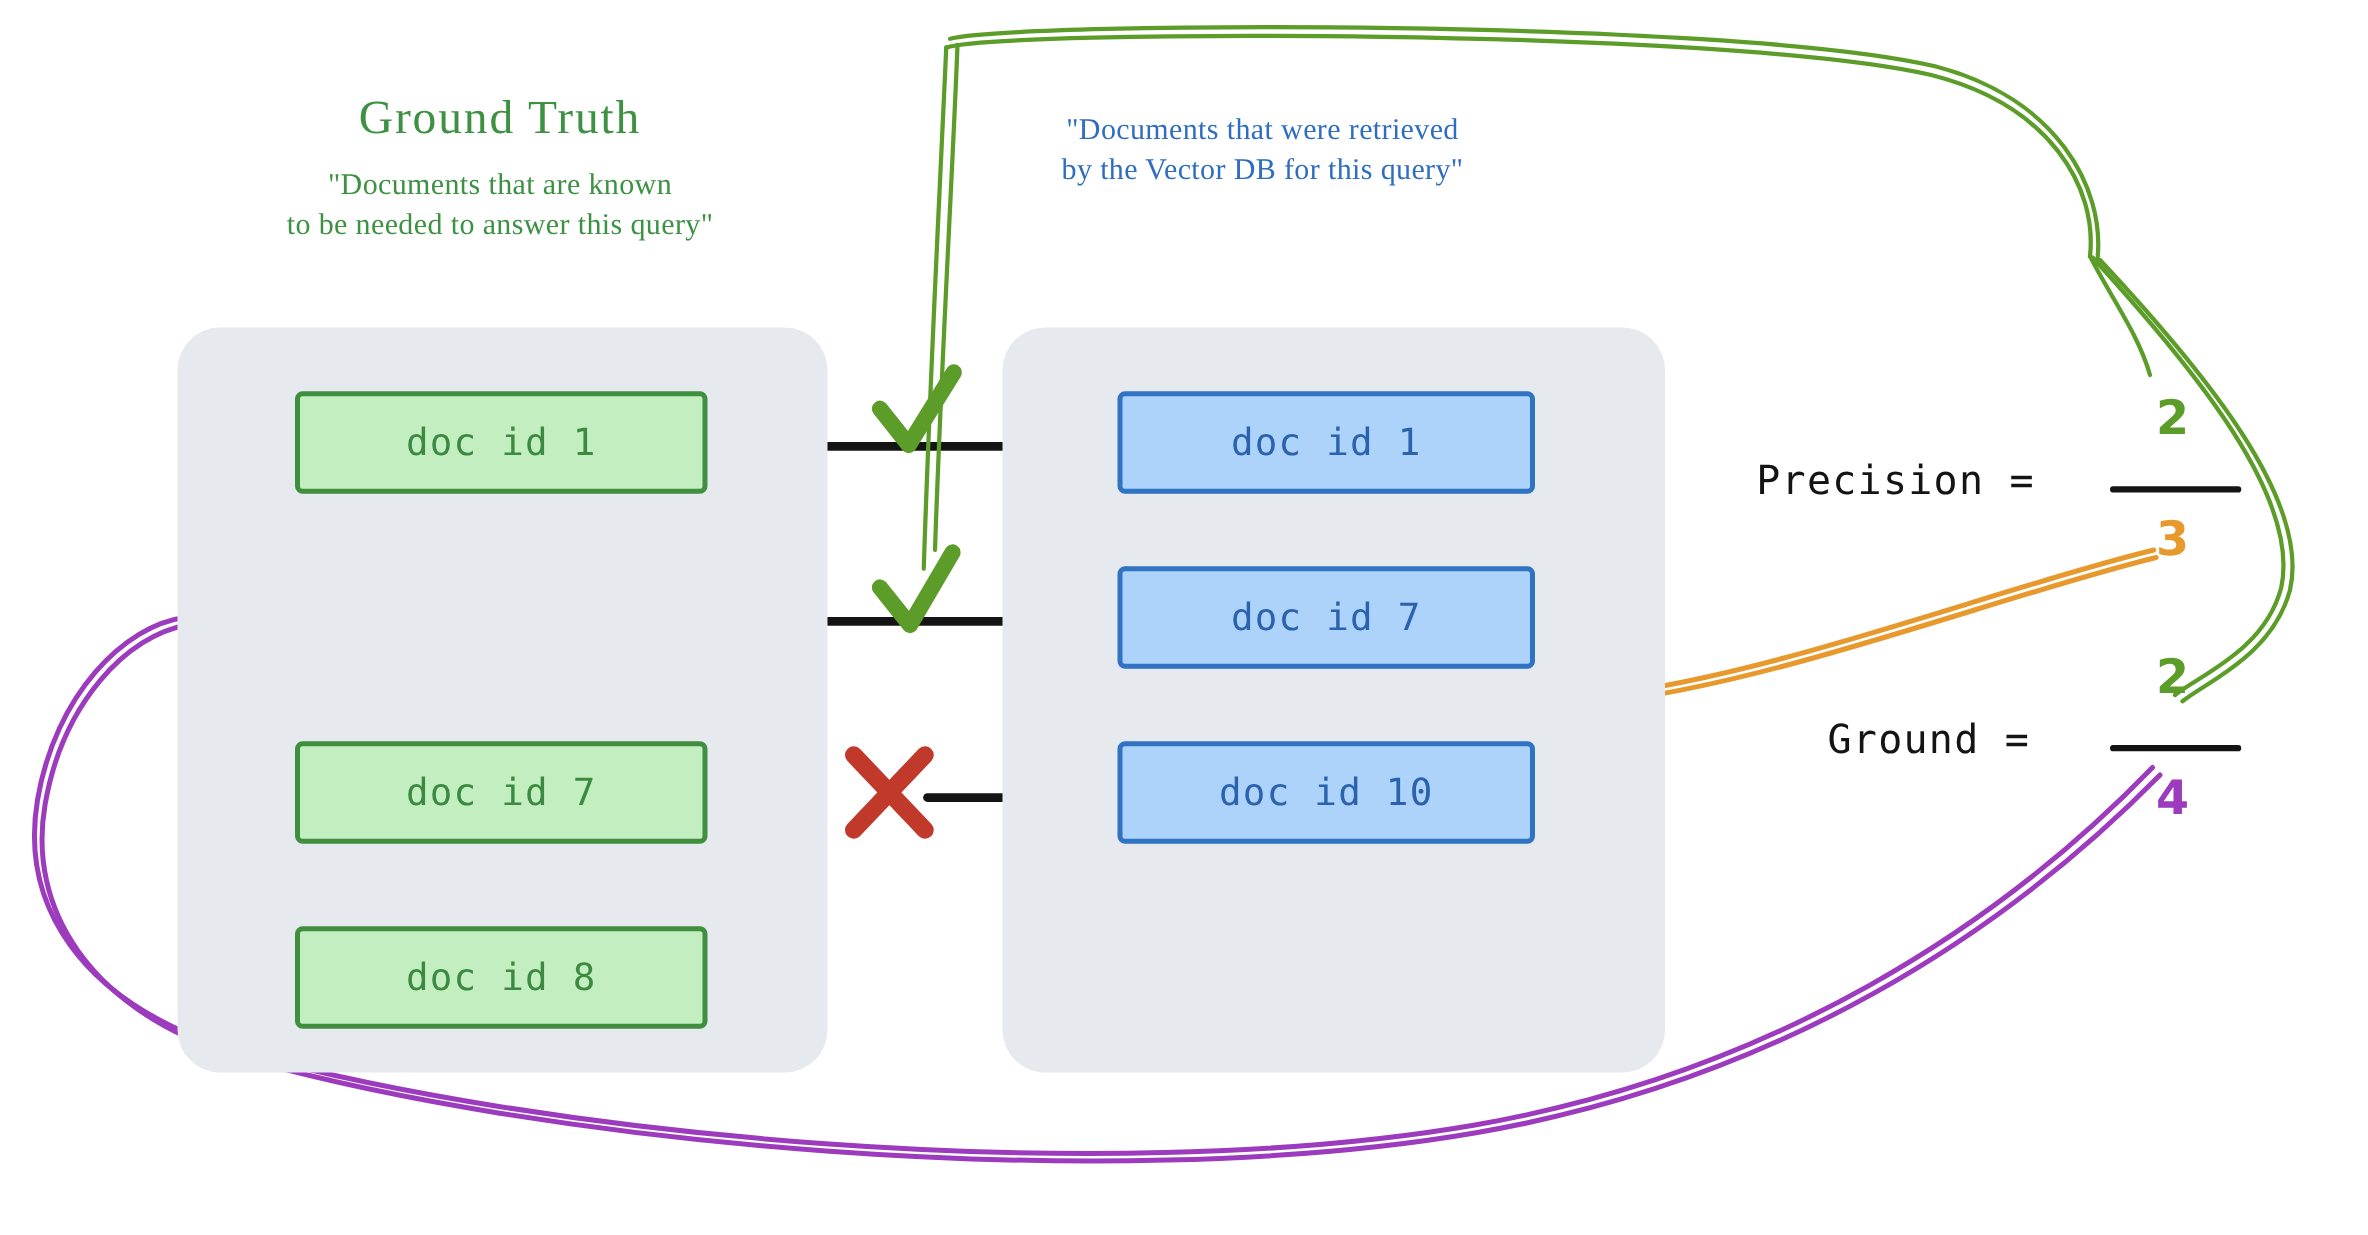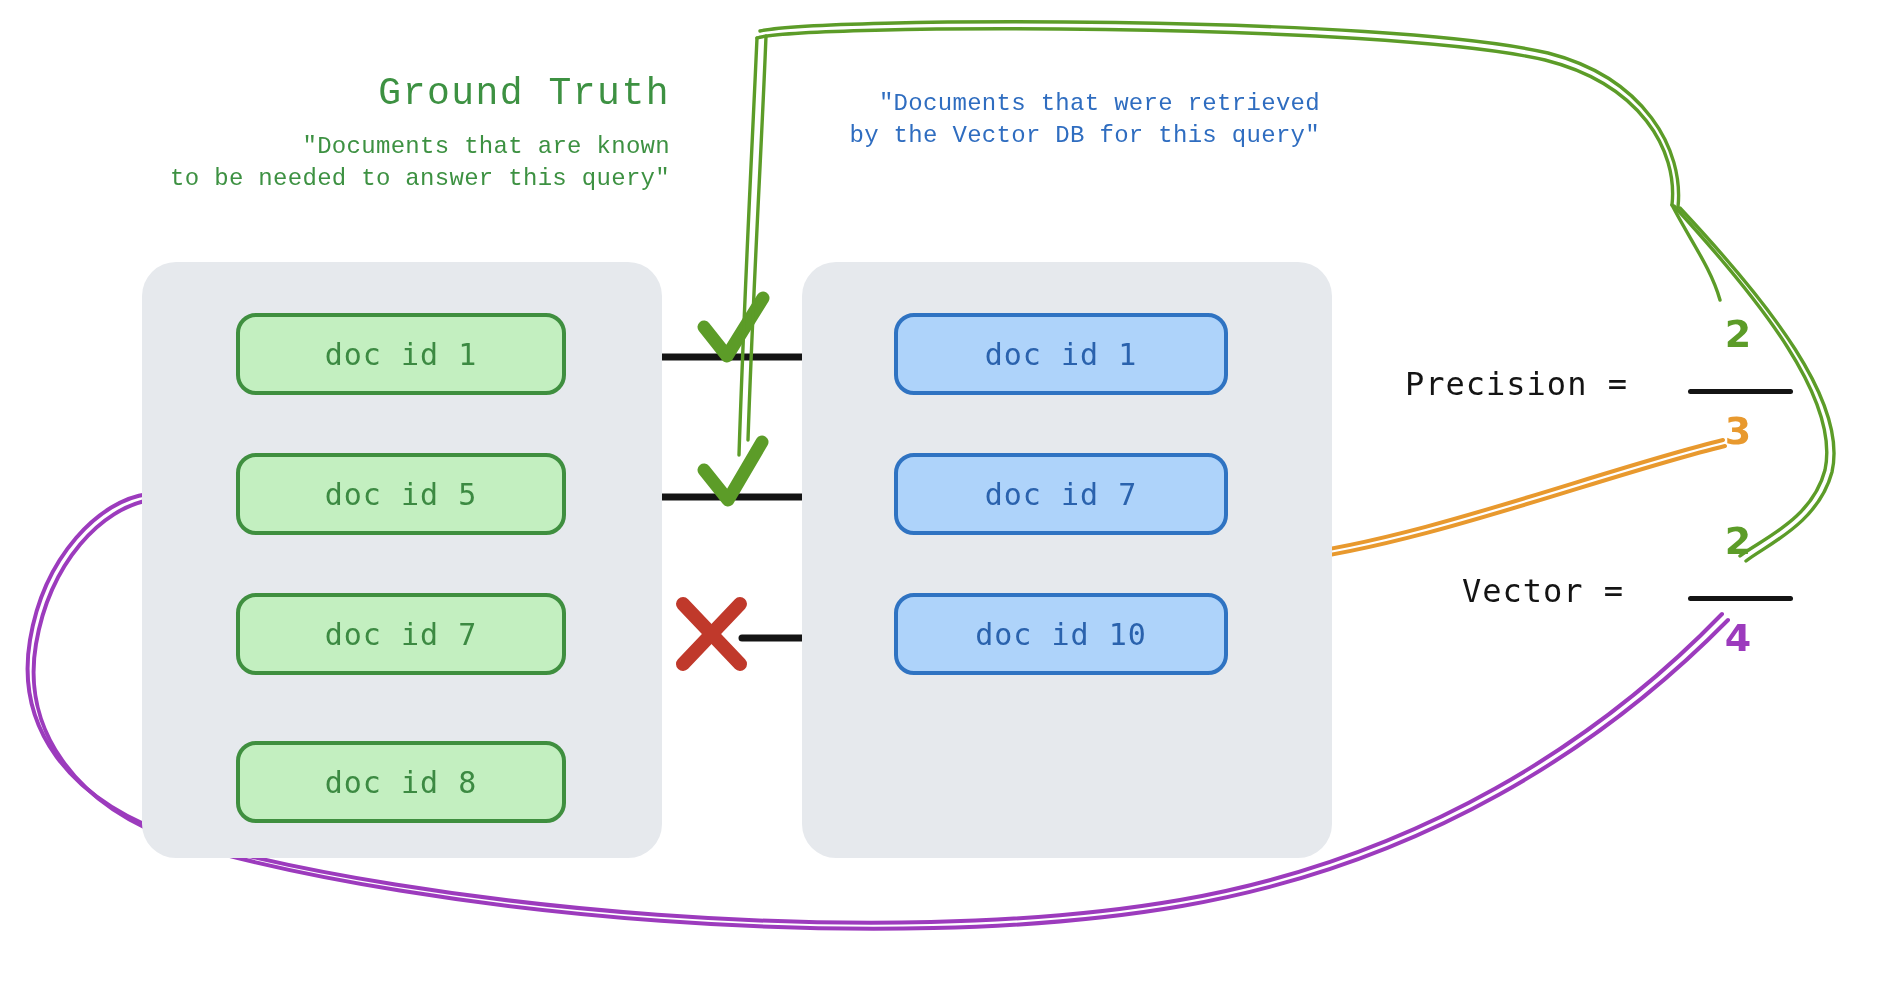--- a/index.html
+++ b/index.html
@@ -20,22 +20,22 @@
     position: absolute;
     left: 0; top: 0;
     width: 1894px;
     height: 988px;
     pointer-events: none;
   }
 
   
   .col-head {
     position: absolute;
-    text-align: right;
-    font-family: Liberation Mono, monospace;
+    text-align: center;
+    font-family: Liberation Serif, serif;
   }
   .col-title {
     font-size: 38px;
     font-weight: 400;
     letter-spacing: 1.5px;
     white-space: nowrap;
   }
   .col-sub {
     margin-top: 16px;
     font-size: 24px;
@@ -54,21 +54,21 @@
   }
   #panel-gt { left: 142px; top: 262px; width: 520px; height: 596px; }
   #panel-rd { left: 802px; top: 262px; width: 530px; height: 596px; }
 
   
   .doc-box {
     position: absolute;
     display: flex;
     align-items: center;
     justify-content: center;
-    border-radius: 20px;
+    border-radius: 6px;
     border-width: 4px;
     border-style: solid;
     font-family: "DejaVu Sans Mono", monospace;
     font-size: 30px;
     letter-spacing: 1px;
     box-sizing: border-box;
   }
   .doc-green {
     background: #c3efc0;
     border-color: #3f8f3f;
@@ -205,35 +205,34 @@
     <div class="col-sub">"Documents that are known
 to be needed to answer this query"</div>
   </div>
 
   <div class="col-head" id="rd-head">
     <div class="col-sub">"Documents that were retrieved
 by the Vector DB for this query"</div>
   </div>
 
   <div class="doc-box doc-green" id="gt-0">doc id 1</div>
-  <div class="doc-box doc-green" id="gt-1">doc id 5</div>
   <div class="doc-box doc-green" id="gt-2">doc id 7</div>
   <div class="doc-box doc-green" id="gt-3">doc id 8</div>
 
   <div class="doc-box doc-blue" id="rd-0">doc id 1</div>
   <div class="doc-box doc-blue" id="rd-1">doc id 7</div>
   <div class="doc-box doc-blue" id="rd-2">doc id 10</div>
 
   <div class="formula">
     <div class="formula-label" id="precision-label">Precision =</div>
     <div class="frac-num" id="precision-num">2</div>
     <div class="frac-bar" id="precision-bar"></div>
     <div class="frac-den" id="precision-den">3</div>
   </div>
 
   <div class="formula">
-    <div class="formula-label" id="recall-label">Vector =</div>
+    <div class="formula-label" id="recall-label">Ground =</div>
     <div class="frac-num" id="recall-num">2</div>
     <div class="frac-bar" id="recall-bar"></div>
     <div class="frac-den" id="recall-den">4</div>
   </div>
 
 </div>
 
 </body></html>

